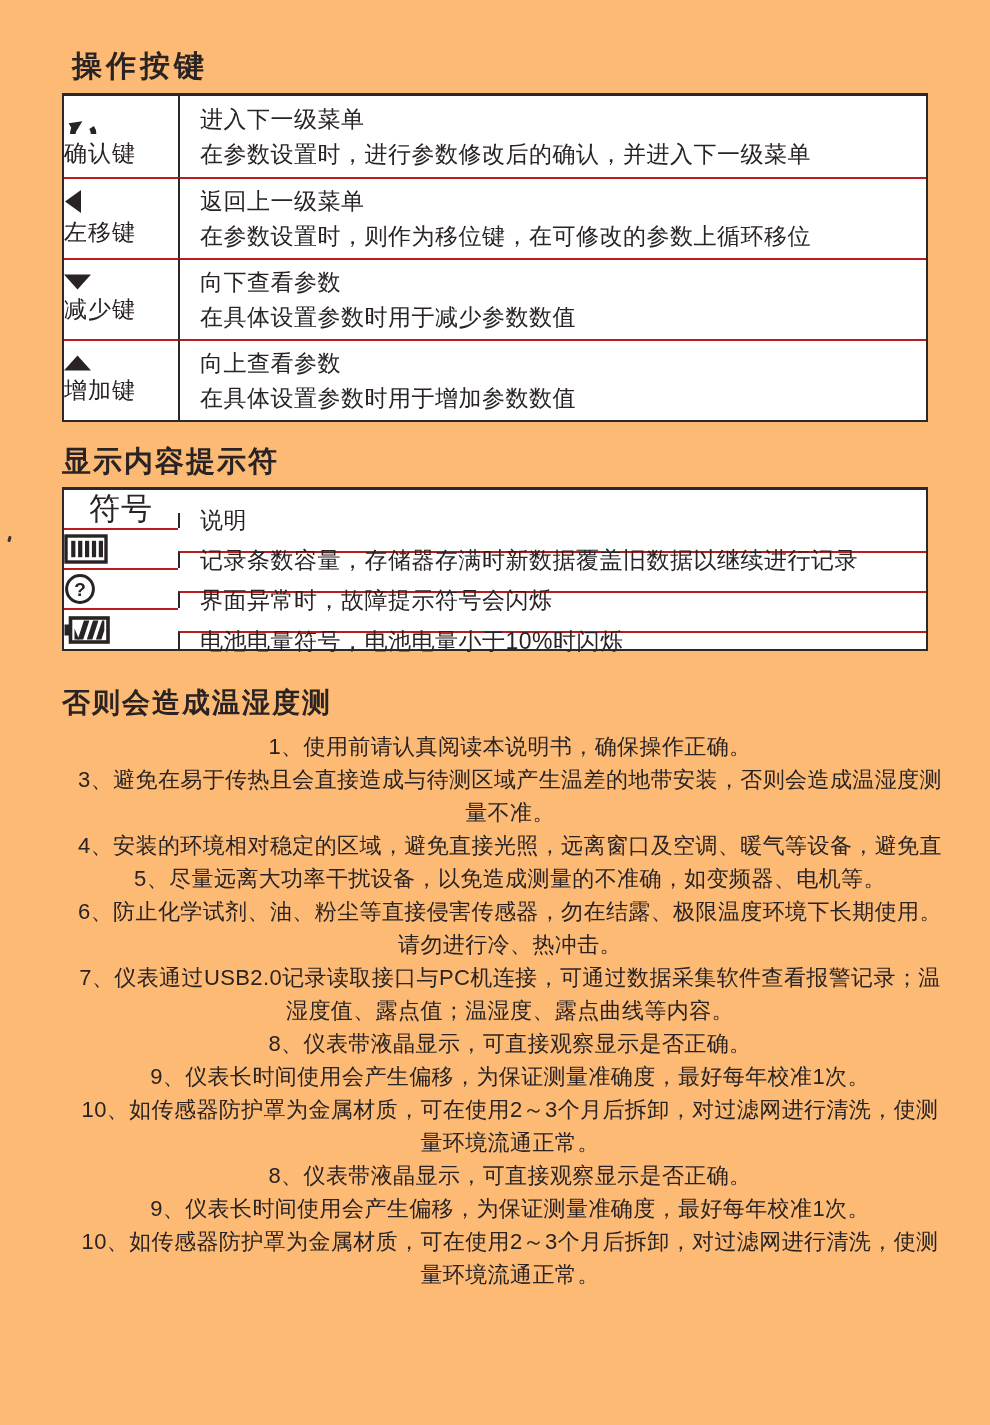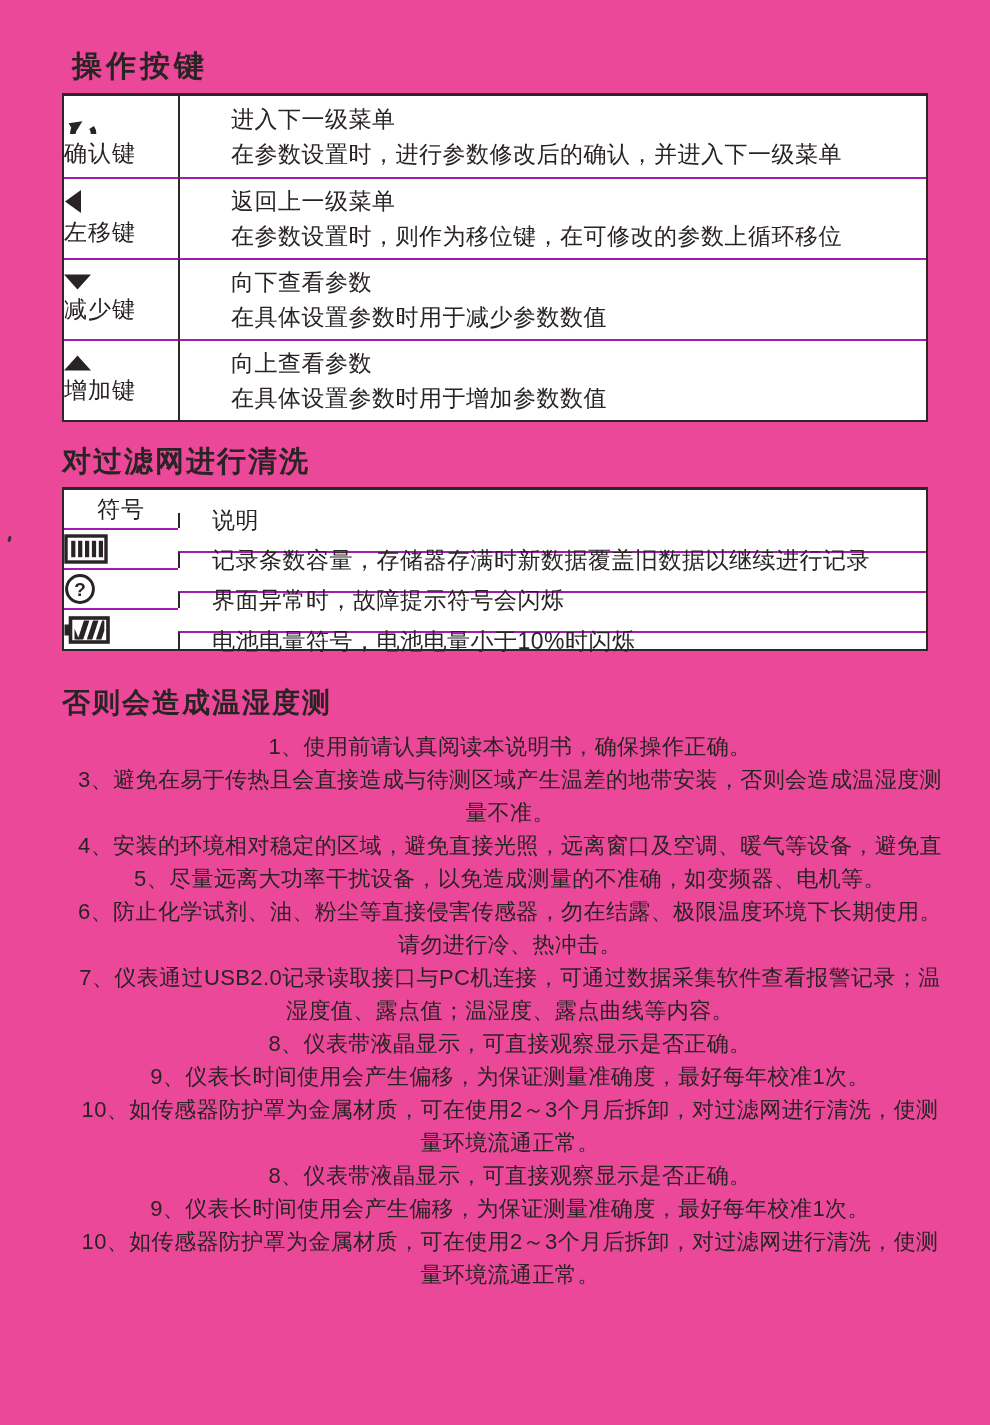--- a/index.html
+++ b/index.html
@@ -1,20 +1,20 @@
 <!DOCTYPE html>
 <html><head>
 <meta charset="utf-8">
 <style>
   * { margin:0; padding:0; box-sizing:border-box; }
   html,body { background:#ffffff; }
   .page {
     position:relative;
     width:990px; height:1425px;
-    background:#ec4899;
+    background:#fdba74;
     color:#292324;
     font-family:"Liberation Sans","DejaVu Sans",sans-serif;
     overflow:hidden;
   }
   .sec-title {
     position:absolute;
     font-weight:600;
     color:#292324;
     white-space:nowrap;
   }
@@ -28,50 +28,50 @@
     width:866px;
     display:grid;
     grid-template-columns:114px 1fr;
     border:2px solid #2d2728;
     border-top-width:3px;
     background:#fff;
   }
   #keys-table   { top:93px;  grid-auto-rows:81px; }
   #symbols-table{ top:487px; grid-template-rows:38px 40px 40px 41px; }
 
-  .cell { border-top:2px solid #a21caf; display:flex; }
+  .cell { border-top:2px solid #b91c1c; display:flex; }
   .cell.row0 { border-top:none; }
   .cell.col2 { border-left:2px solid #2d2728; }
 
   .icon-cell {
     flex-direction:column;
     justify-content:center;
     gap:4px;
   }
   .key-name { font-size:23px; letter-spacing:1px; }
 
   .desc-cell {
     flex-direction:column;
     justify-content:center;
-    padding-left:51px;
+    padding-left:20px;
     font-size:23px;
     line-height:35px;
     letter-spacing:0.5px;
     white-space:nowrap;
   }
   .desc-single {
     flex-direction:row;
     align-items:center;
-    padding-left:32px;
+    padding-left:20px;
     font-size:23px;
     letter-spacing:0.5px;
     white-space:nowrap;
     margin-top:23px;
   }
-  .hdr-sym { align-items:center; justify-content:center; font-size:23px; letter-spacing:1px; }
+  .hdr-sym { align-items:center; justify-content:center; font-size:31px; letter-spacing:1px; }
 
   .svgicon { display:block; }
   .svgicon .stroke { fill:none; stroke:#292324; }
   .svgicon .fill   { fill:#292324; }
 
   #notes-list {
     position:absolute;
     left:65px; top:730px;
     width:890px;
     font-size:22px;
@@ -137,21 +137,21 @@
         <polygon class="fill" points="13.5,0.5 27,15.5 0,15.5"></polygon>
       </svg>
       <div class="key-name">增加键</div>
     </div>
     <div class="cell col2 desc-cell">
       <div>向上查看参数</div>
       <div>在具体设置参数时用于增加参数数值</div>
     </div>
   </div>
 
-  <div class="sec-title" id="title-symbols">对过滤网进行清洗</div>
+  <div class="sec-title" id="title-symbols">显示内容提示符</div>
 
   <div class="tbl" id="symbols-table">
 
     <div class="cell row0 hdr-sym">符号</div>
     <div class="cell row0 col2 desc-single">说明</div>
 
     <div class="cell icon-cell">
       <svg class="svgicon" width="44" height="30" viewBox="0 0 44 30">
         <rect class="stroke" x="2" y="2" width="40" height="26" stroke-width="3.4"></rect>
         <rect class="fill" x="7.2" y="6.8" width="4.2" height="16.4"></rect>

